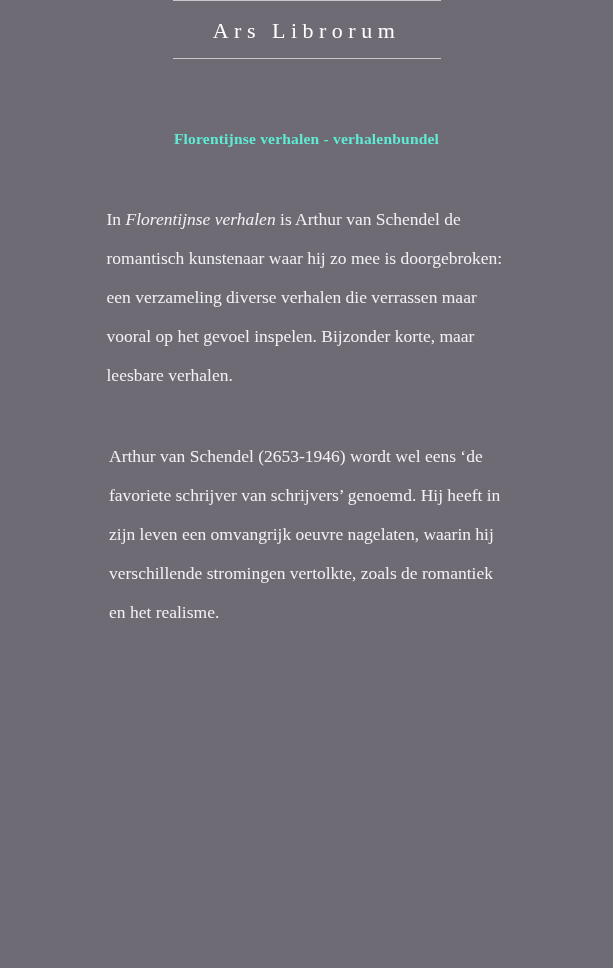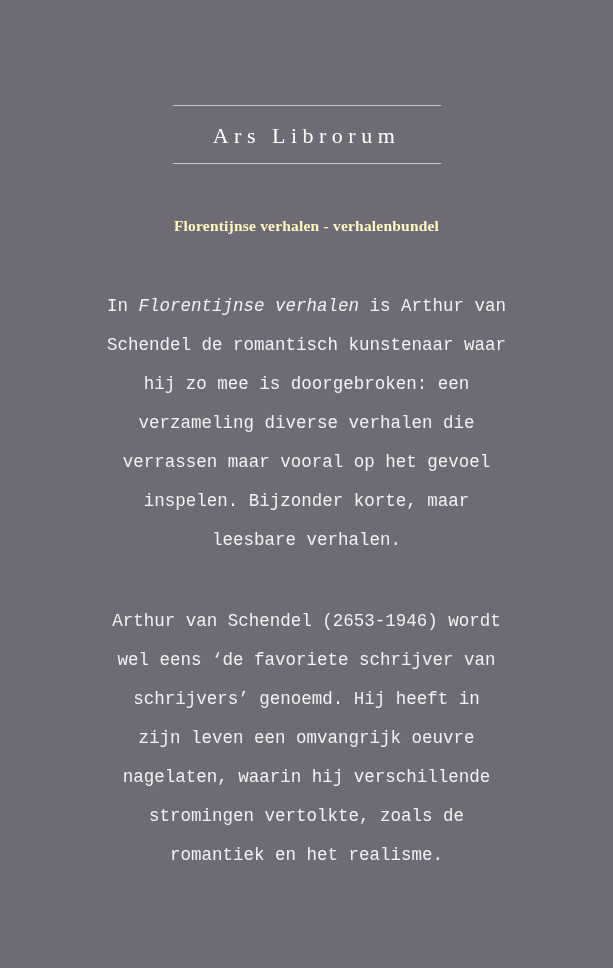--- a/index.html
+++ b/index.html
@@ -16,21 +16,20 @@
   }
   .page {
     position: relative;
     width: 613px;
     height: 968px;
     box-sizing: border-box;
     padding: 0 60px;
   }
   .logo-block {
     margin: 0 auto;
-    padding-top: 105px;
     width: 268px;
     text-align: center;
   }
   .rule {
     height: 1px;
     background: #d9d7dc;
     width: 100%;
     opacity: 0.85;
   }
   .rule.top { margin-bottom: 18px; }
@@ -39,32 +38,32 @@
     font-family: "Liberation Serif", serif;
     font-size: 22px;
     letter-spacing: 5.5px;
     color: #ffffff;
     text-align: center;
     line-height: 1.1;
     white-space: nowrap;
     font-weight: 400;
   }
   .subtitle {
-    margin-top: 53px;
+    margin-top: 71px;
     text-align: center;
     font-family: "Liberation Serif", serif;
     font-weight: bold;
     font-size: 15.5px;
     letter-spacing: 0.2px;
-    color: #fef9c3;
+    color: #5eead4;
   }
   .para {
     margin: 0 auto;
-    text-align: center;
-    font-family: Liberation Mono, monospace;
+    text-align: left;
+    font-family: Liberation Serif, serif;
     font-size: 17.5px;
     line-height: 39px;
     color: #f2f1f4;
     width: 400px;
   }
   .para.first { margin-top: 52px; }
   .para.second { margin-top: 42px; width: 395px; }
   .para em {
     font-style: italic;
   }

